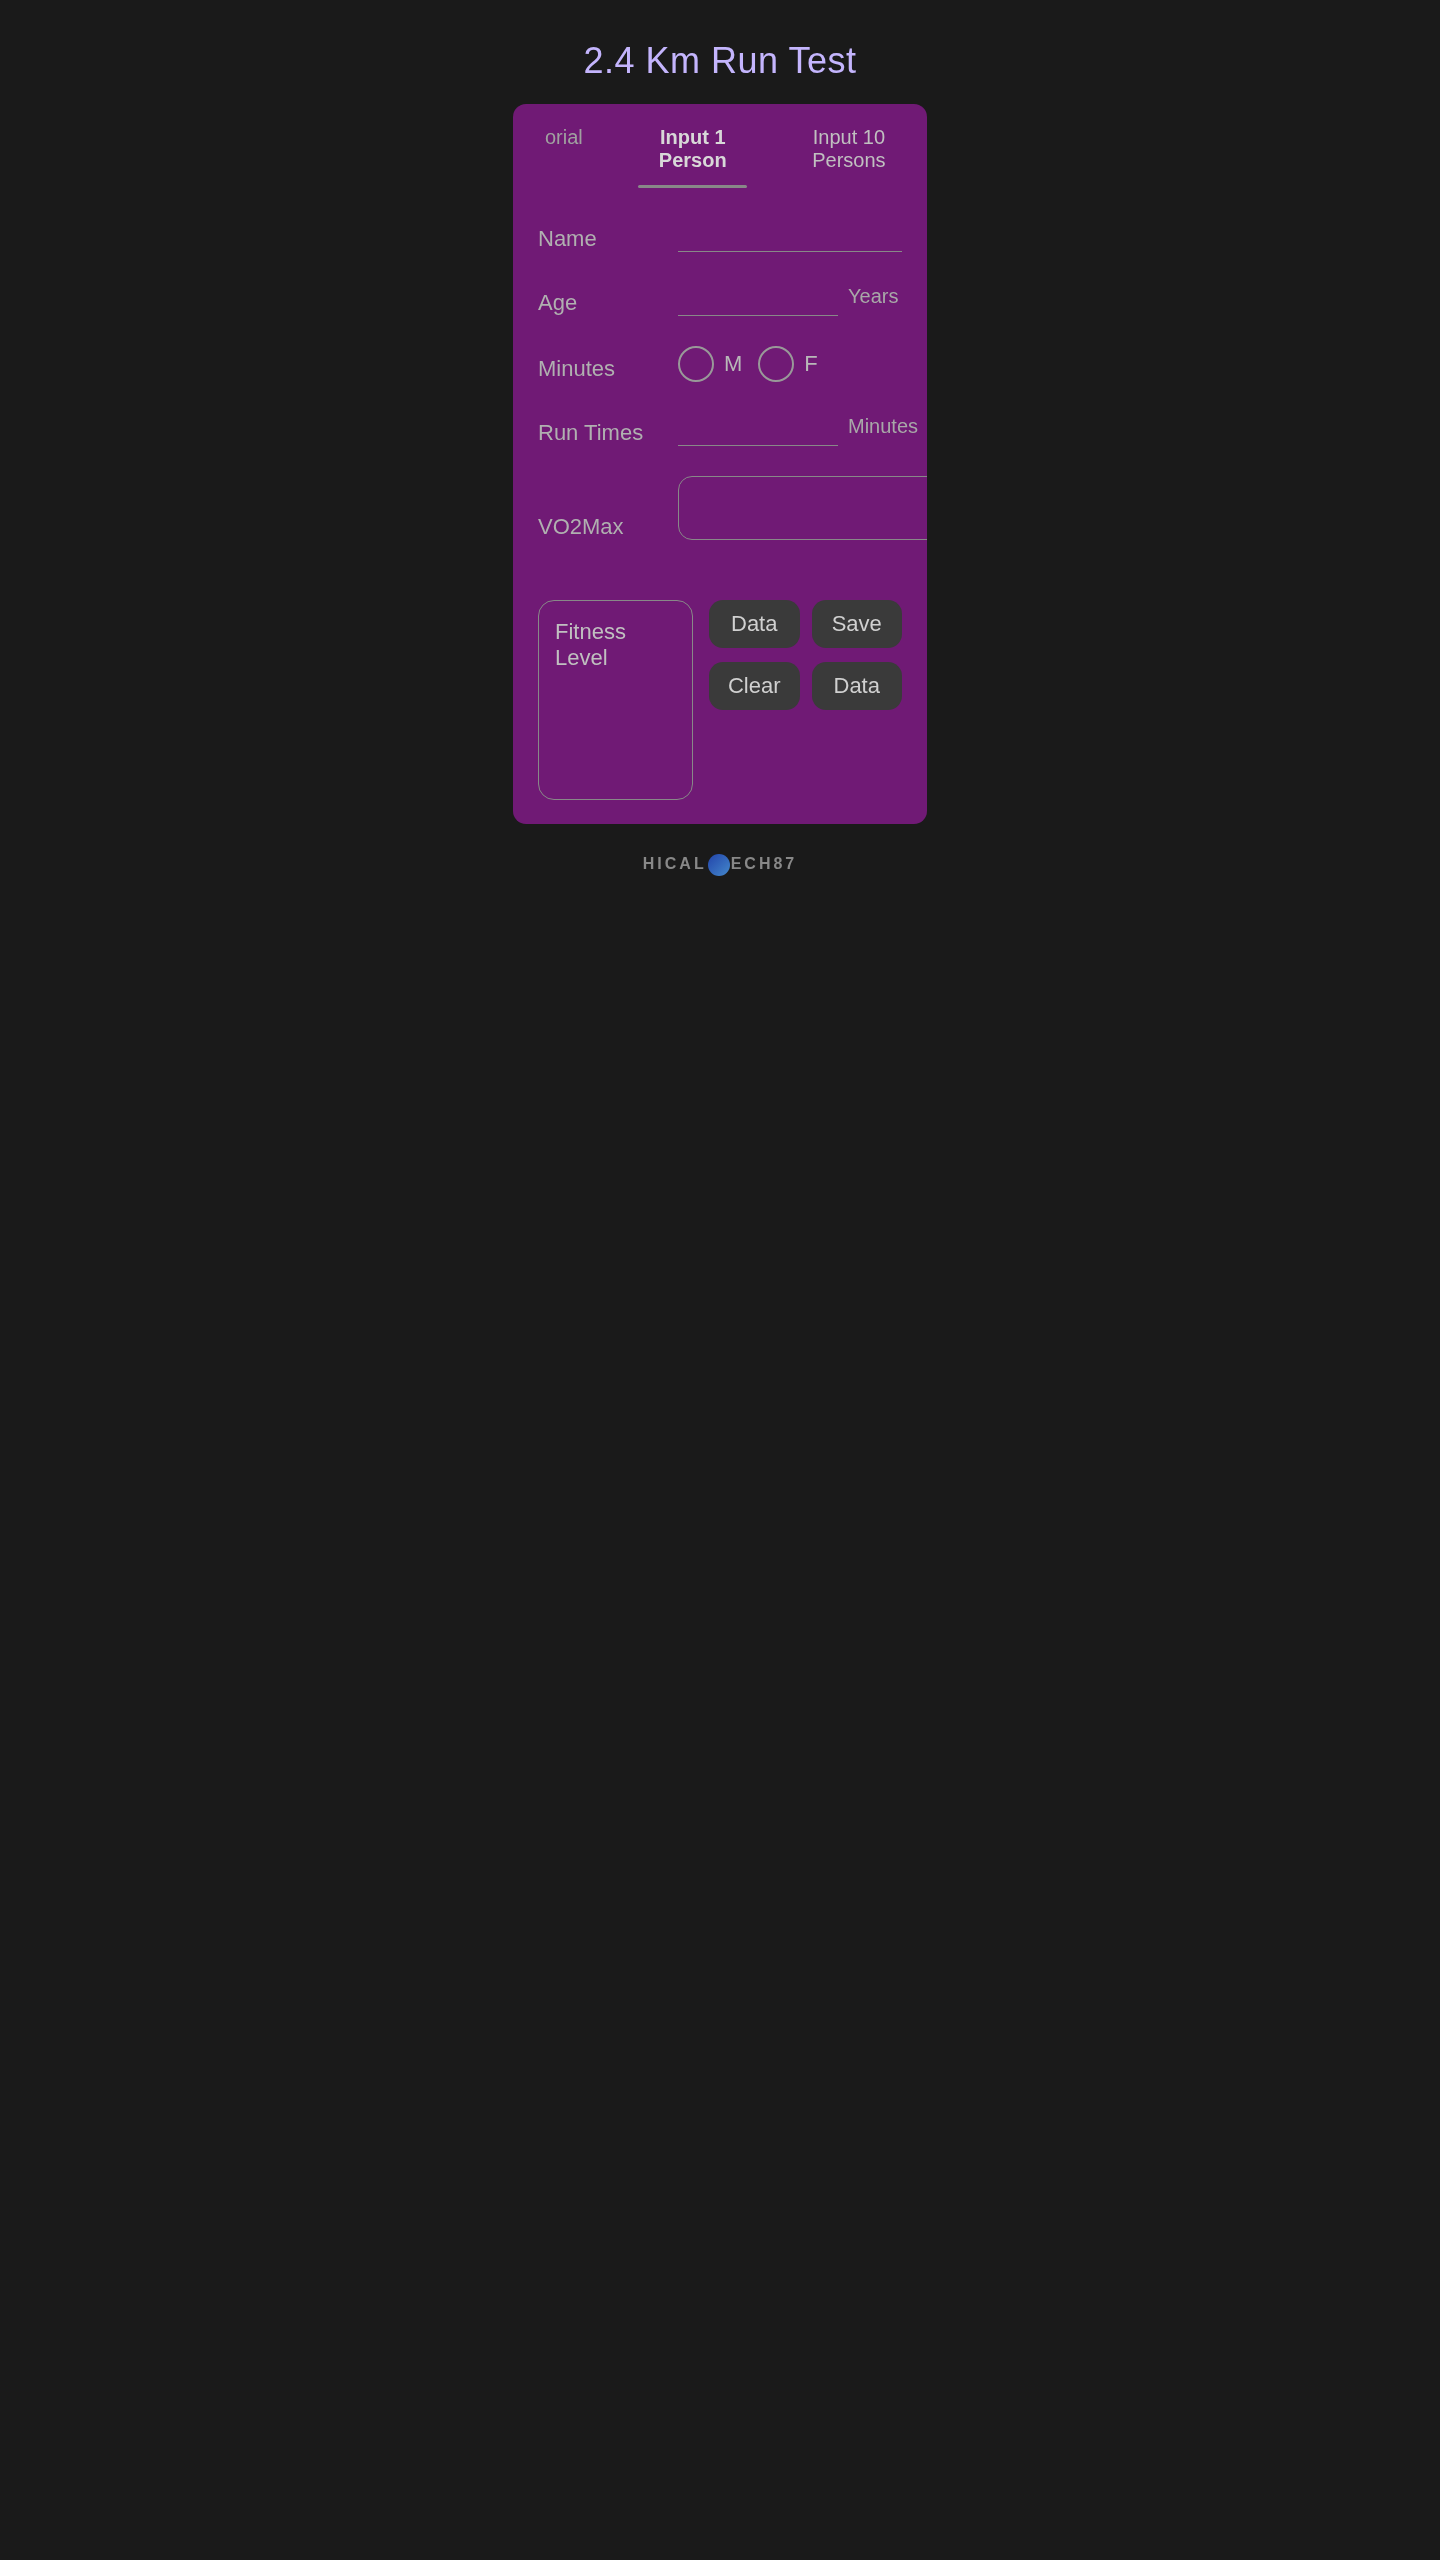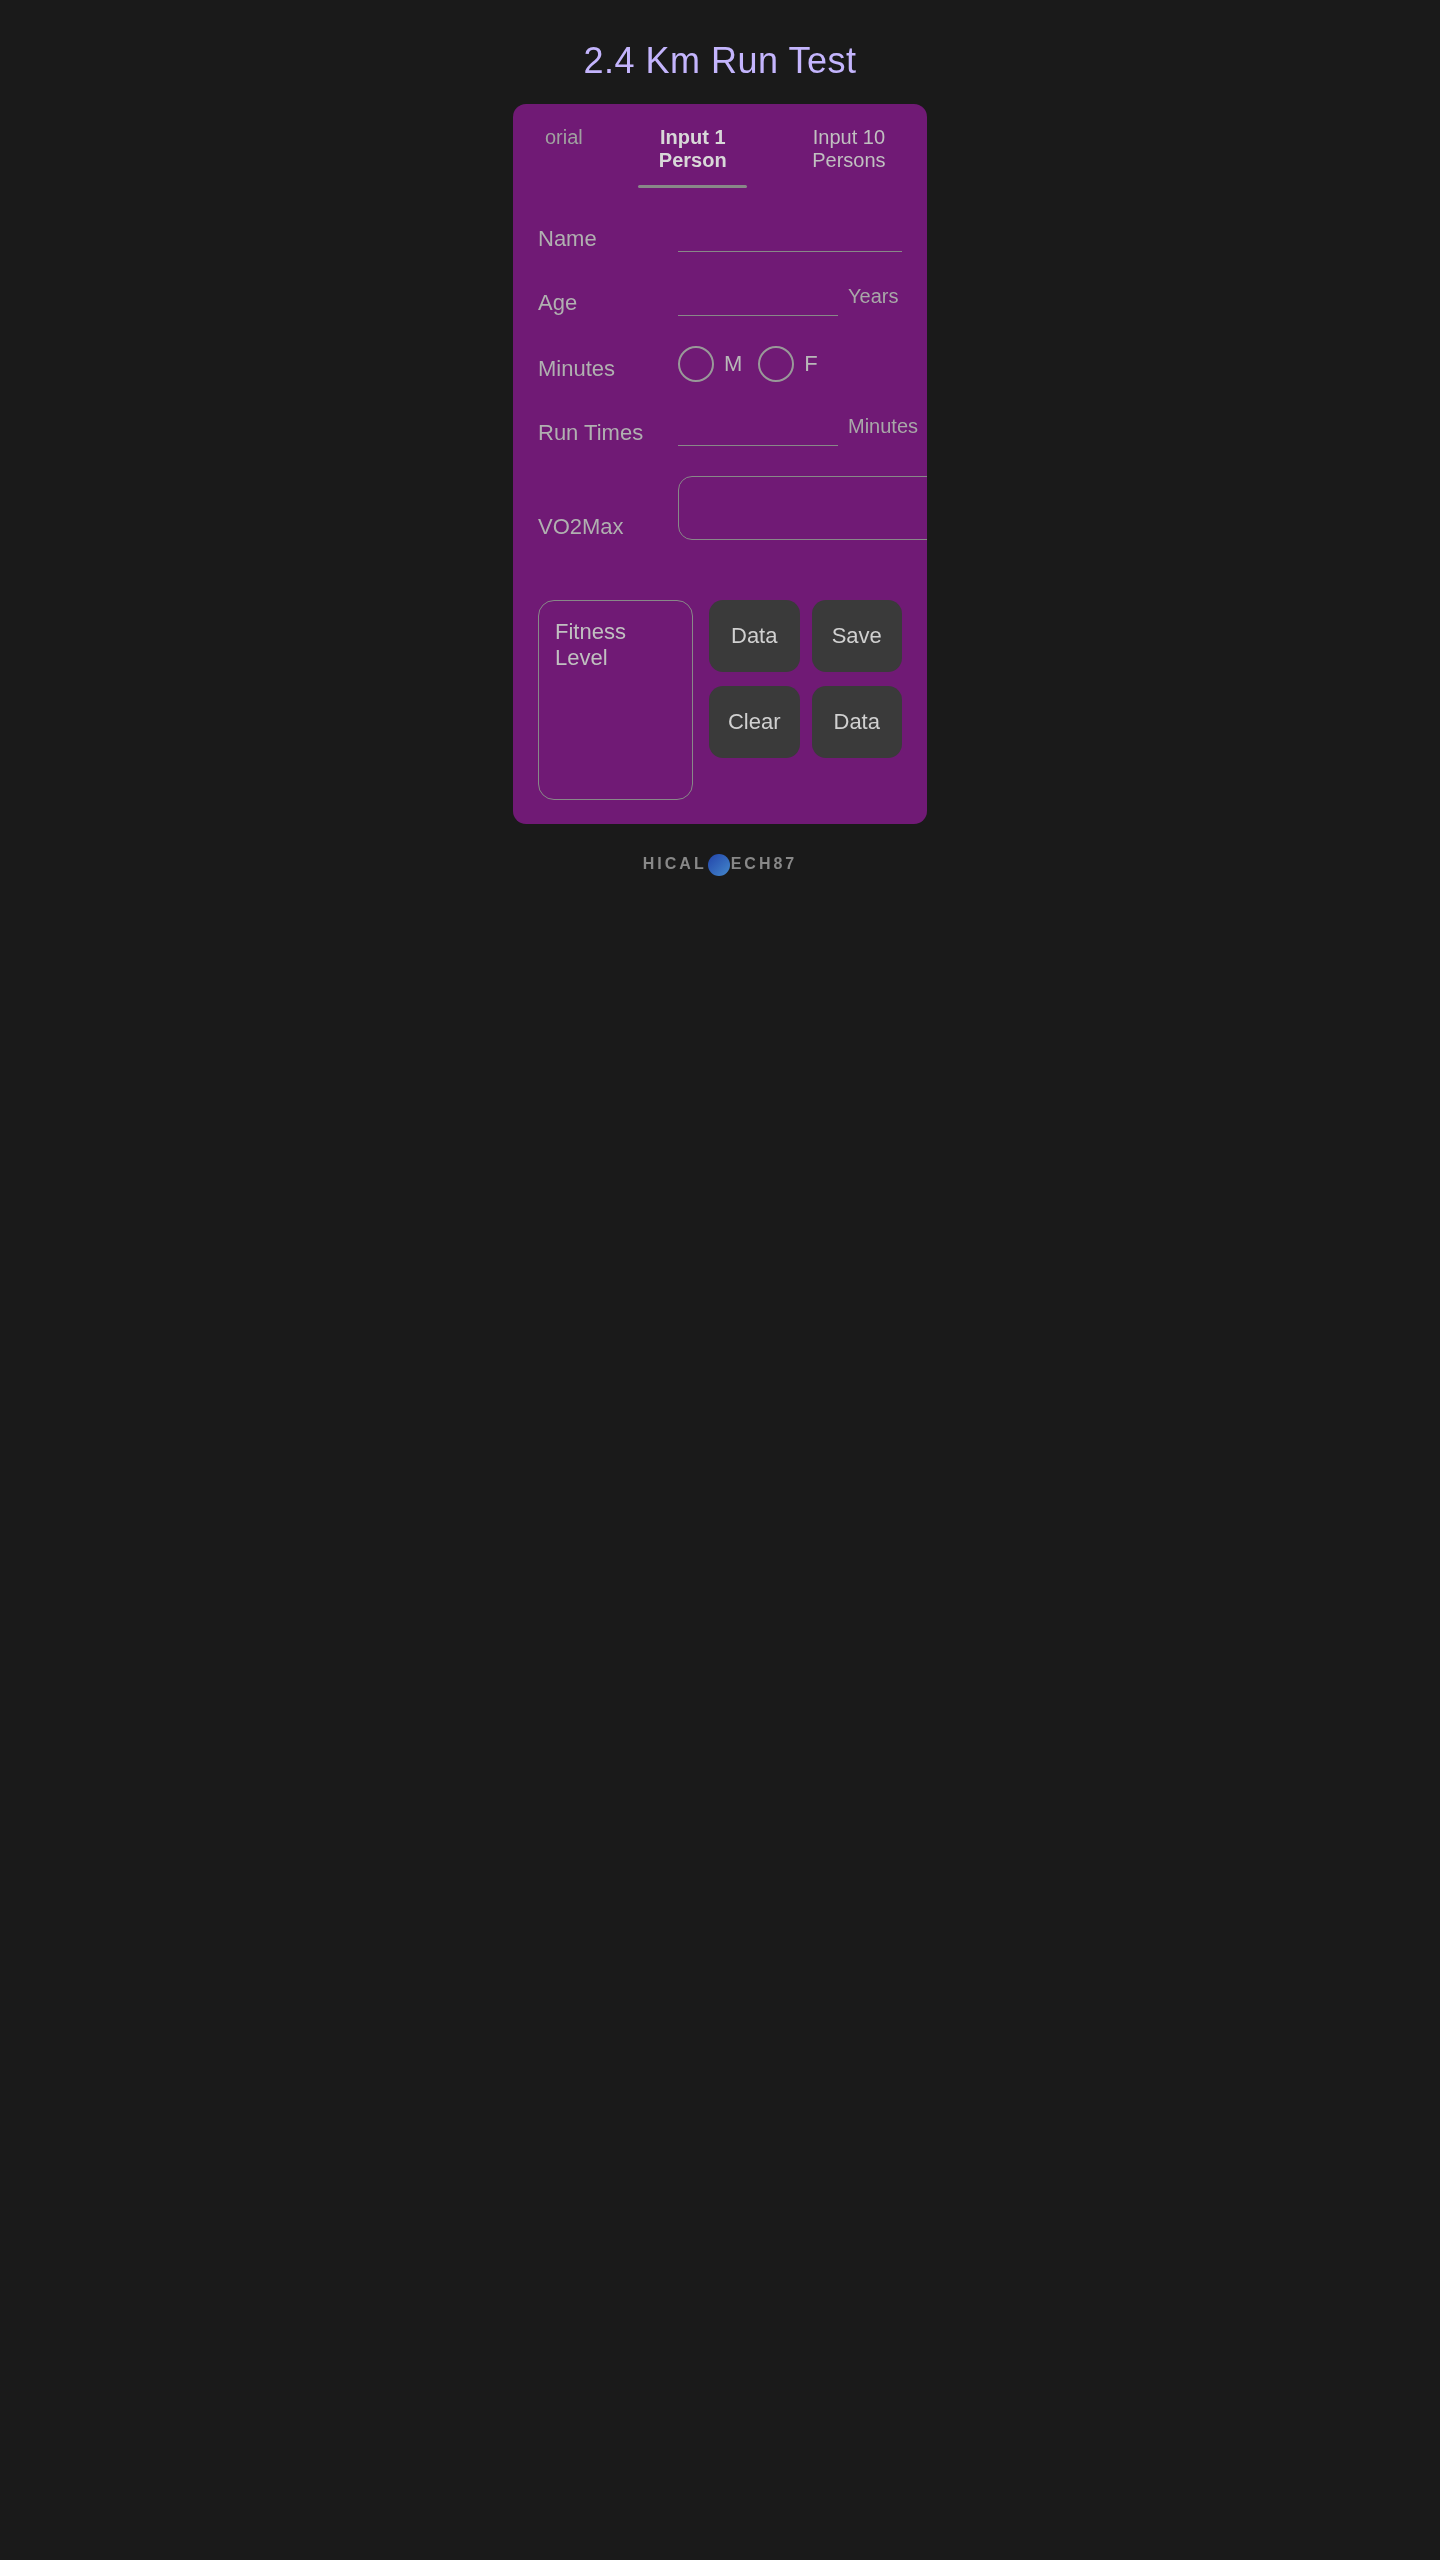--- a/index.html
+++ b/index.html
@@ -206,21 +206,21 @@
       gap: 14px;
     }
 
     .button-row {
       display: flex;
       gap: 12px;
     }
 
     .action-btn {
       flex: 1;
-      height: 72px;
+      height: 48px;
       background-color: #3a3a3a;
       border: none;
       border-radius: 14px;
       color: #d0d0d0;
       font-size: 22px;
       font-weight: 400;
       cursor: pointer;
       display: flex;
       align-items: center;
       justify-content: center;

